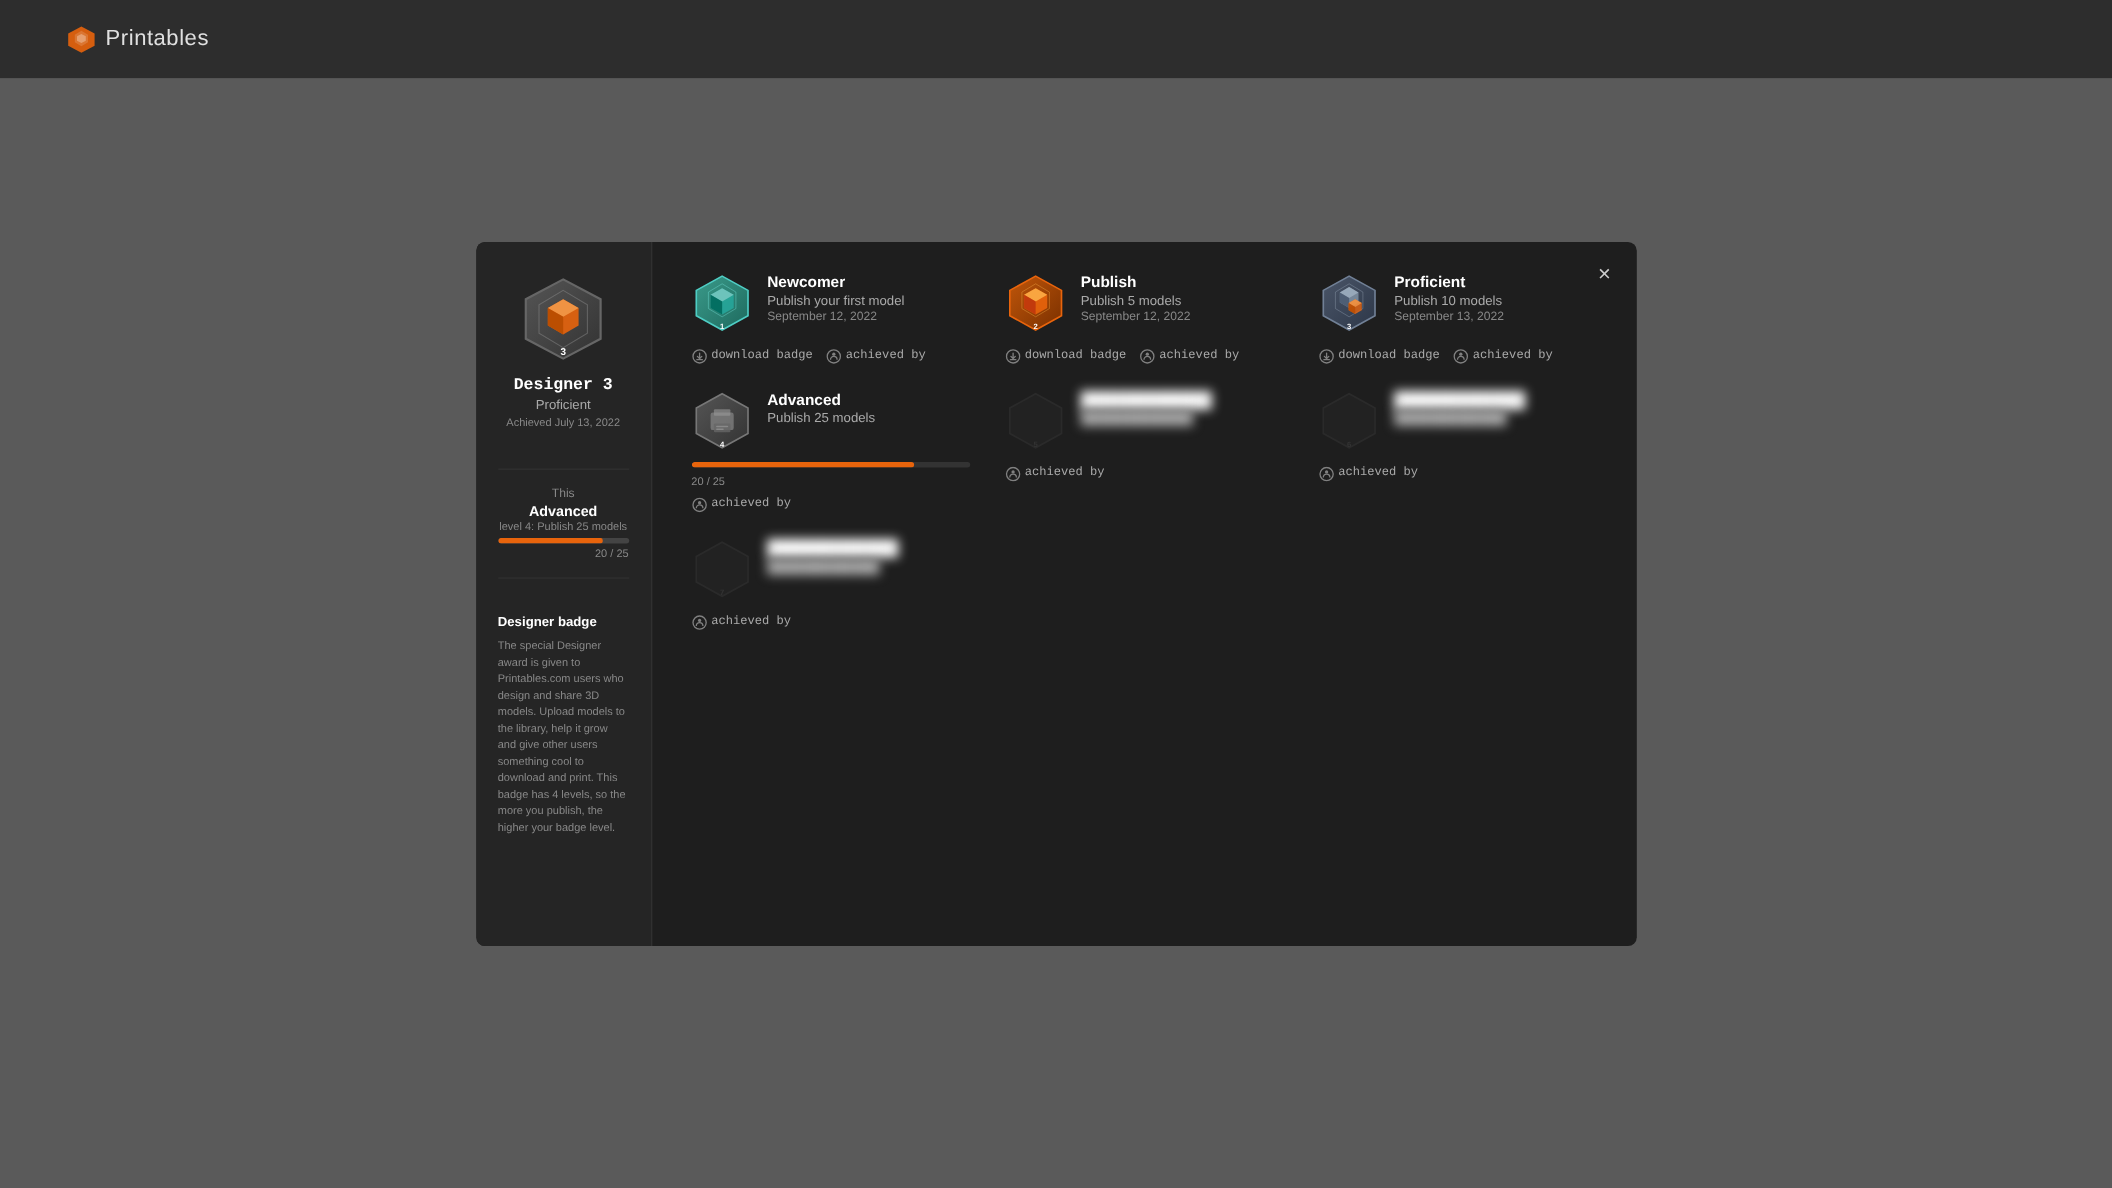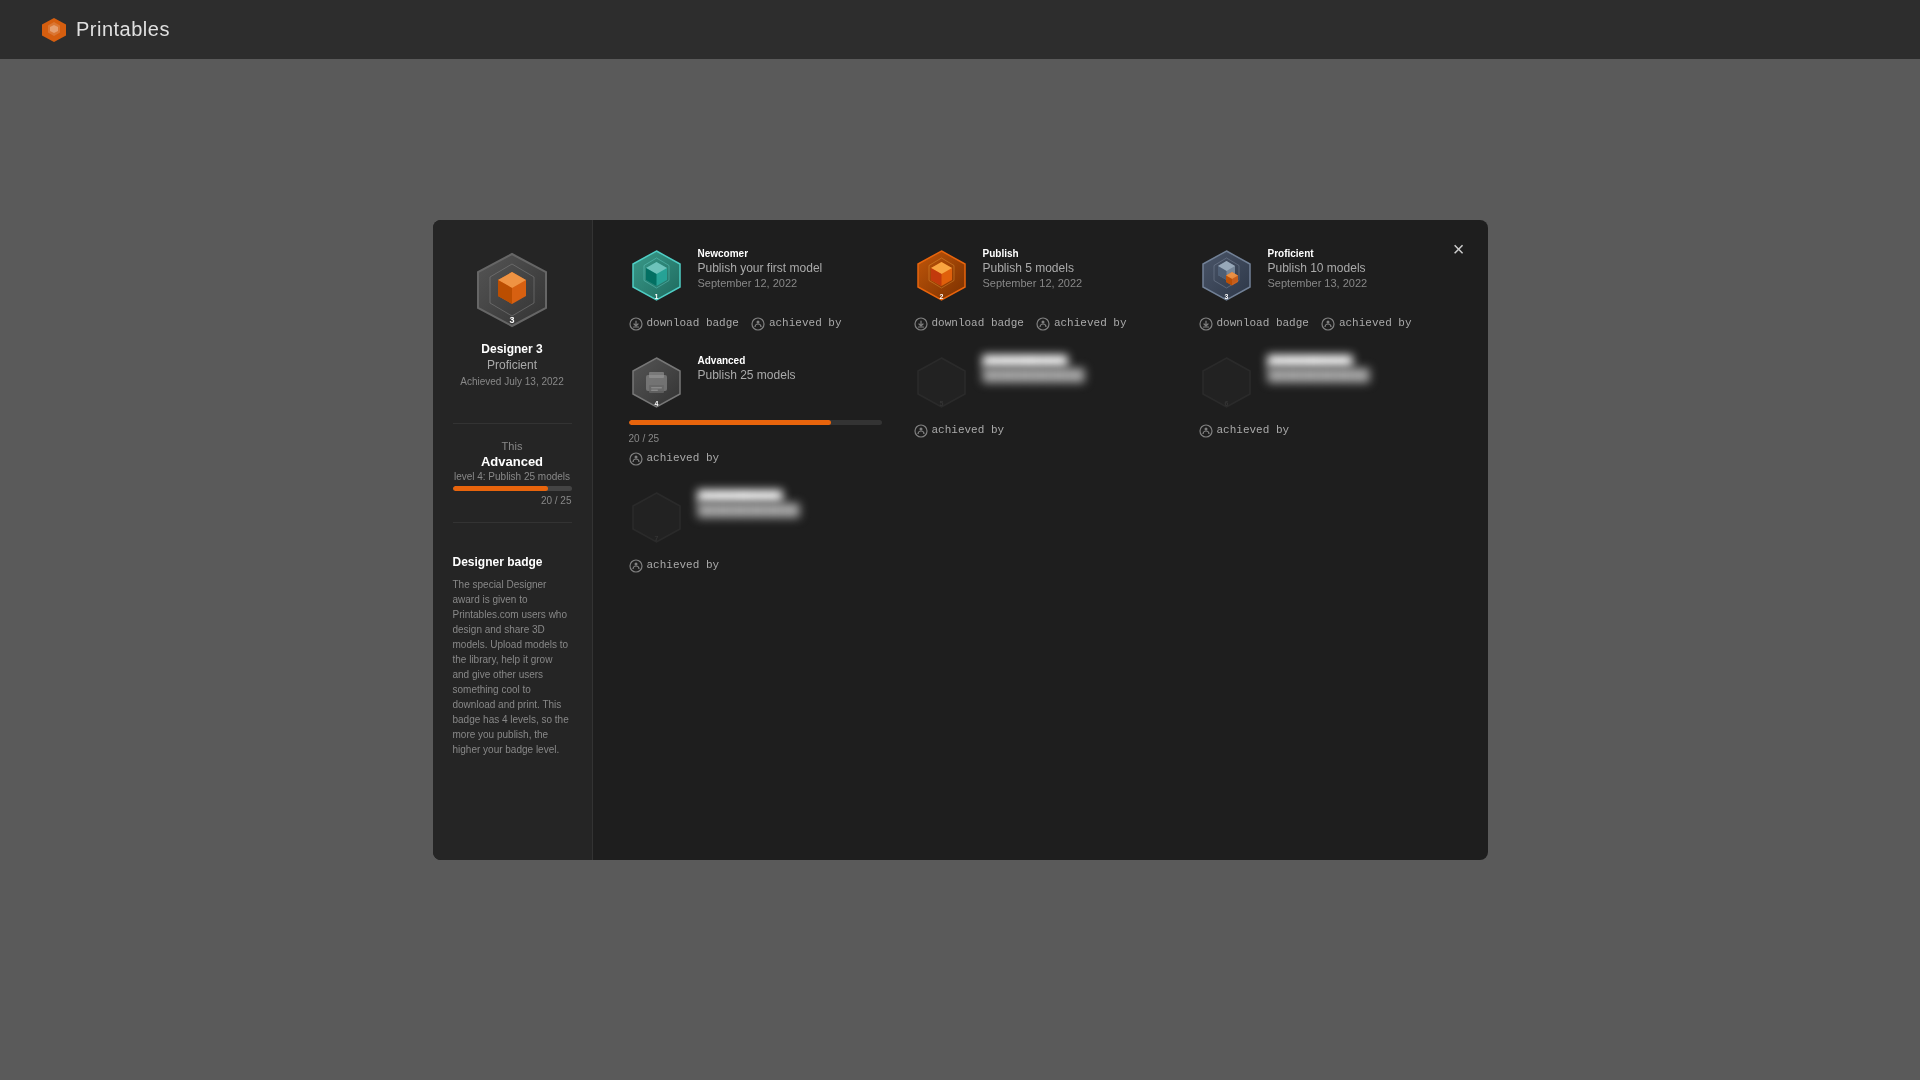--- a/index.html
+++ b/index.html
@@ -9,25 +9,25 @@
       width: 1920px;
       height: 1080px;
       overflow: hidden;
       position: relative;
     }
 
     
     .topbar {
       position: absolute;
       top: 0; left: 0; right: 0;
-      height: 59px;
+      height: 71px;
       background: #2d2d2d;
       display: flex;
       align-items: center;
-      padding: 0 40px;
+      padding: 0 60px;
     }
     .logo {
       display: flex;
       align-items: center;
       gap: 8px;
     }
     .logo-icon {
       width: 28px;
       height: 28px;
     }
@@ -98,24 +98,25 @@
     
     .hex-badge {
       width: 80px;
       height: 80px;
       position: relative;
       margin-bottom: 12px;
     }
 
     .sidebar-designer-name {
       color: #fff;
-      font-size: 12px;
+      font-size: 15px;
       font-weight: 700;
       text-align: center;
       margin-bottom: 2px;
+      font-family: Liberation Mono, monospace;
     }
     .sidebar-designer-level {
       color: #aaa;
       font-size: 12px;
       text-align: center;
       margin-bottom: 4px;
     }
     .sidebar-achieved-date {
       color: #888;
       font-size: 10px;
@@ -222,21 +223,21 @@
       width: 55px;
       height: 55px;
       flex-shrink: 0;
     }
 
     .level-info {
       flex: 1;
     }
     .level-name {
       color: #fff;
-      font-size: 10px;
+      font-size: 14px;
       font-weight: 700;
       margin-bottom: 2px;
     }
     .level-desc {
       color: #aaa;
       font-size: 12px;
       margin-bottom: 2px;
     }
     .level-date {
       color: #888;

